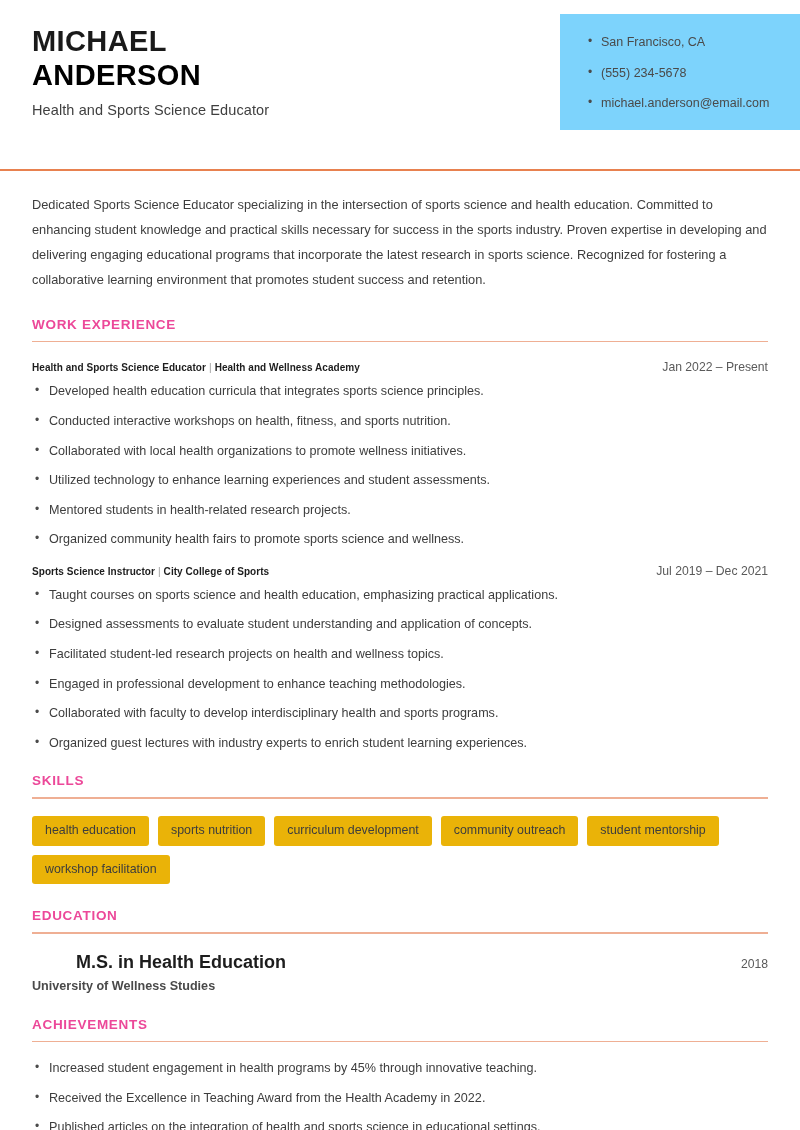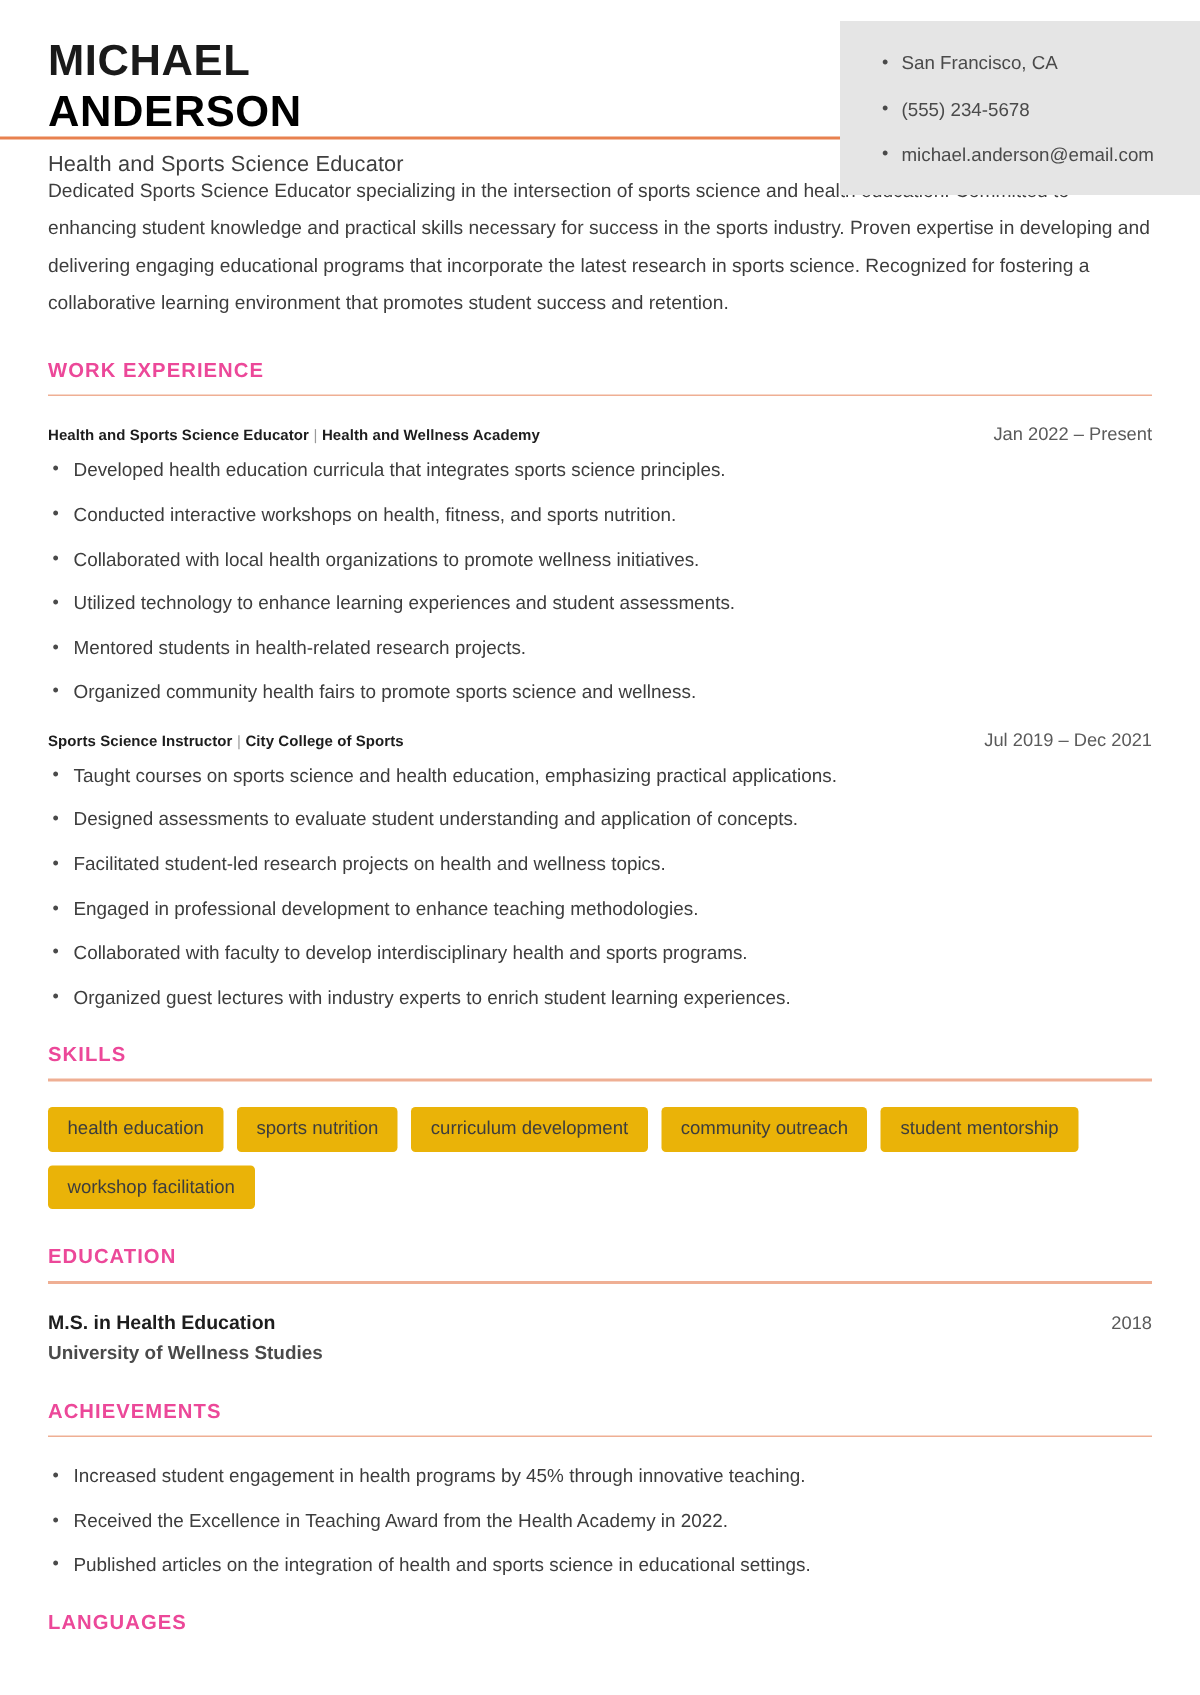--- a/index.html
+++ b/index.html
@@ -24,21 +24,21 @@
     overflow: hidden;
   }
 
   
   .header {
     position: relative;
     display: flex;
     align-items: stretch;
     justify-content: space-between;
     padding: 0;
-    height: 91px;
+    height: 169px;
   }
 
   .header-left {
     padding: 24px 0 0 32px;
     flex: 0 0 auto;
   }
 
   .name-line {
     font-size: 29px;
     font-weight: 700;
@@ -50,21 +50,21 @@
 
   .job-title {
     margin-top: 10px;
     font-size: 14.5px;
     color: #3f3f3f;
     font-weight: 400;
     letter-spacing: 0.1px;
   }
 
   .contact-box {
-    background: #e5e5e5;
+    background: #7dd3fc;
     width: 240px;
     padding: 22px 0 20px 28px;
     align-self: flex-start;
     margin-top: 14px;
   }
 
   .contact-list { list-style: none; }
 
   .contact-item {
     position: relative;
@@ -188,23 +188,24 @@
     white-space: nowrap;
   }
 
   
   .edu-head {
     display: flex;
     align-items: baseline;
     justify-content: space-between;
   }
   .edu-degree {
-    font-size: 13px;
+    font-size: 18px;
     font-weight: 700;
     color: #1d1d1d;
+    margin-left: 44px;
   }
   .edu-year {
     font-size: 12.2px;
     color: #5a5a5a;
     white-space: nowrap;
   }
   .edu-school {
     margin-top: 6px;
     font-size: 12.6px;
     color: #4a4a4a;

